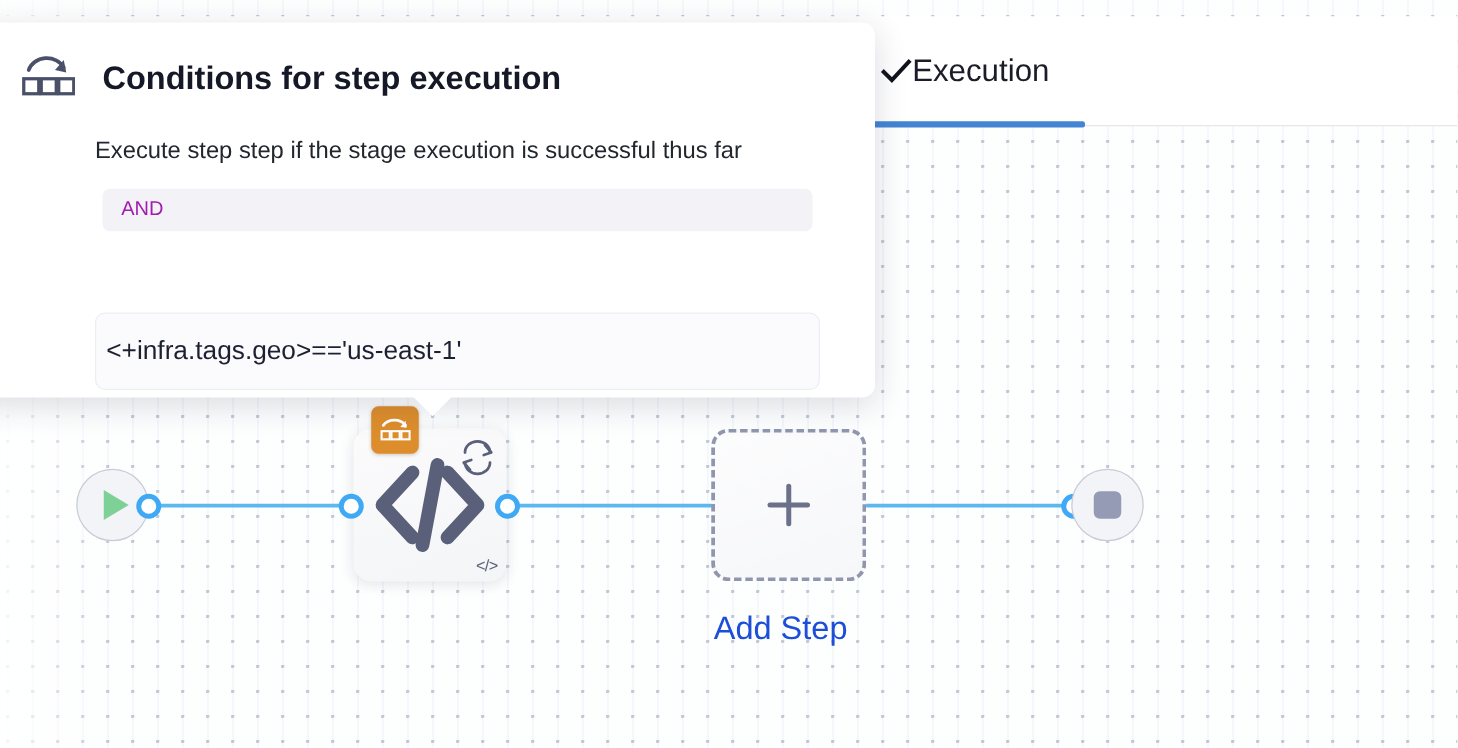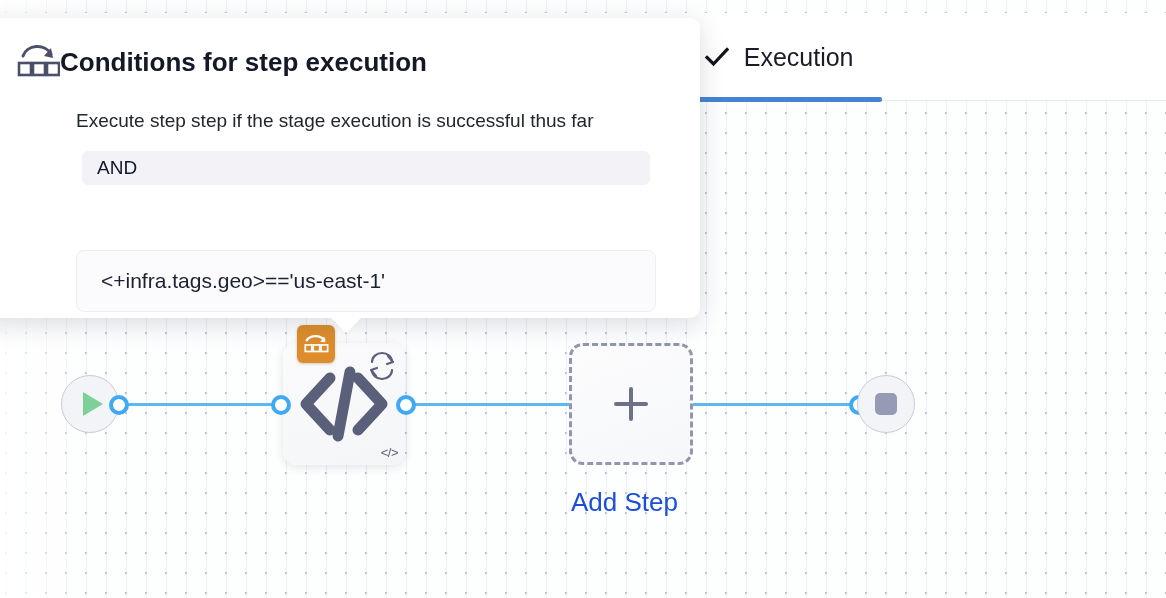--- a/index.html
+++ b/index.html
@@ -50,21 +50,20 @@
   .tabstrip {
     position: absolute;
     left: 0; top: 0;
     height: 88px;
     display: flex;
     align-items: center;
   }
   .tab {
     display: flex;
     align-items: center;
-    gap: 14px;
     height: 88px;
     padding: 0 28px;
     box-sizing: border-box;
     font-size: 25px;
     color: #1c1c28;
     position: relative;
     cursor: pointer;
     white-space: nowrap;
   }
   .tab-env { margin-left: 470px; }
@@ -224,20 +223,21 @@
     border-left: 16px solid transparent;
     border-right: 16px solid transparent;
     border-top: 16px solid #ffffff;
     z-index: 11;
   }
   .pop-header {
     position: absolute;
     left: 38px; top: 22px;
     display: flex;
     align-items: center;
+    gap: 22px;
   }
   .pop-title {
     font-size: 26px;
     color: #151826;
     font-weight: bold;
   }
   .pop-line {
     position: absolute;
     left: 98px;
     font-size: 19px;
@@ -249,35 +249,35 @@
   .and-pill {
     position: absolute;
     left: 104px; top: 133px;
     width: 568px; height: 34px;
     border-radius: 6px;
     background: #f2f2f7;
     display: flex;
     align-items: center;
     padding-left: 15px;
     box-sizing: border-box;
-    font-size: 19px;
-    color: #0f172a;
+    font-size: 16px;
+    color: #a21caf;
     cursor: pointer;
   }
   .expr-box {
     position: absolute;
     left: 98px; top: 232px;
     width: 580px; height: 62px;
     border-radius: 8px;
     border: 1px solid #eceef3;
     background: #fbfbfd;
     box-sizing: border-box;
     display: flex;
     align-items: center;
-    padding-left: 24px;
+    padding-left: 8px;
     font-size: 21px;
     color: #1c2030;
     cursor: pointer;
   }
 </style>
 </head>
 <body>
 
 <div id="app">
 

